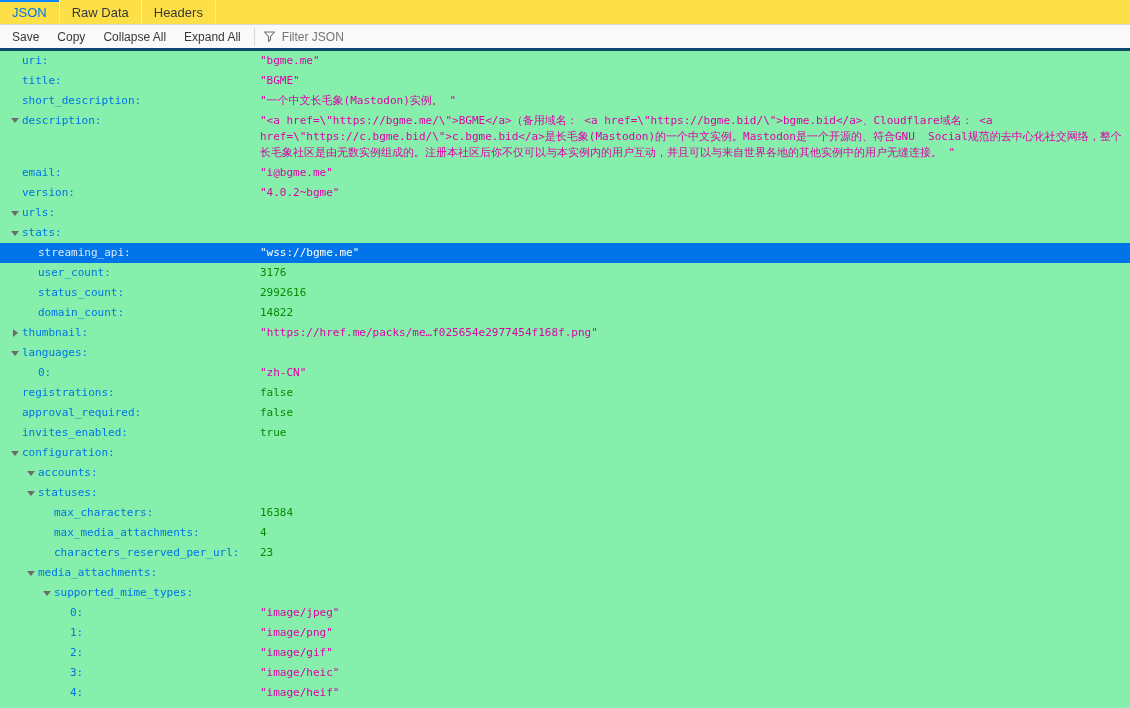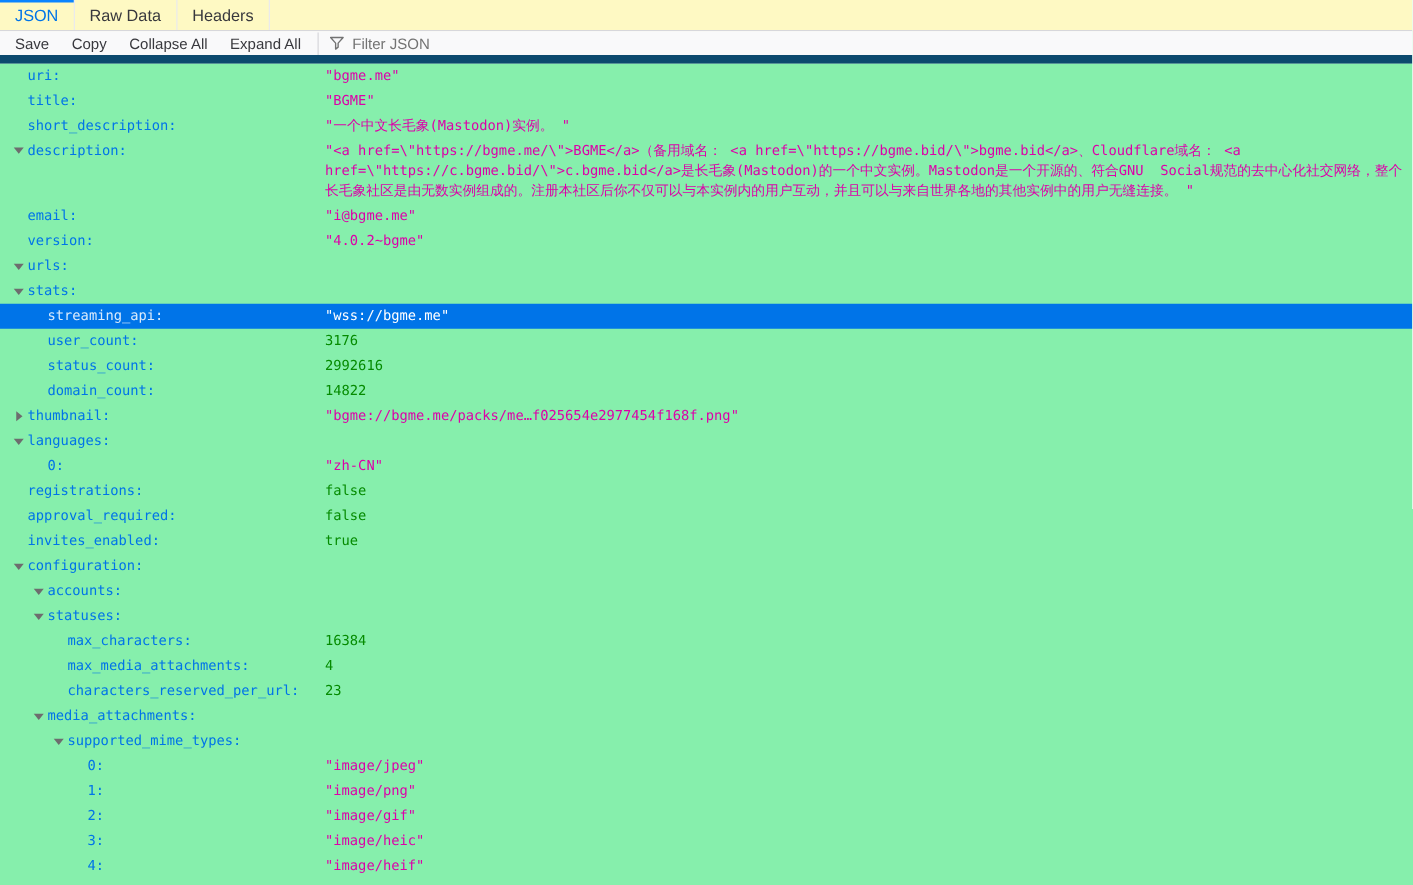--- a/index.html
+++ b/index.html
@@ -6,36 +6,36 @@
   html,body { background:#fff; }
   #app {
     position:relative; width:1130px; height:708px;
     background:#fff; overflow:hidden;
     font-family:"Liberation Sans", sans-serif;
     color:#0c0c0d;
   }
   
   .tabbar {
     height:25px; display:flex; align-items:stretch;
-    background:#fef9c3; border-bottom:1px solid #d7d7db;
+    background:#fde047; border-bottom:1px solid #d7d7db;
   }
   .tab {
     position:relative; display:flex; align-items:center;
     padding:0 12px; font-size:13px; color:#38383d;
     border-right:1px solid #eaeaec; cursor:default;
   }
   .tab.active { color:#0074e8; }
   .tab.active::before {
     content:""; position:absolute; top:0; left:0; right:0; height:2px;
     background:#0a84ff;
   }
   
   .toolbar {
     height:26px; display:flex; align-items:center;
-    background:#f9f9fa; border-bottom:7px solid #0c4a6e;
+    background:#f9f9fa; border-bottom:3px solid #0c4a6e;
     padding-left:3px;
   }
   .tbtn {
     border:none; background:transparent; font-family:"Liberation Sans",sans-serif;
     font-size:12px; color:#38383d; padding:0 9px; height:100%; cursor:default;
   }
   .tsep { width:1px; height:18px; background:#d7d7db; margin:0 4px; }
   .filterwrap { display:flex; align-items:center; flex:1; height:100%; }
   .funnel { margin:0 6px 0 4px; flex:none; display:block; }
   .filterinput {
@@ -195,21 +195,21 @@
         </div>
         <div class="vcell"><span class="num">14822</span></div>
       </div>
       <div class="row">
         <div class="kcell">
           <span class="twistybox" style="margin-left: 8px;">
             <span class="tw-right"></span>
           </span>
           <span class="key">thumbnail:</span>
         </div>
-        <div class="vcell"><span class="str">"</span><span class="link">bgme://bgme.me/packs/me…f025654e2977454f168f.png</span><span class="str">"</span></div>
+        <div class="vcell"><span class="str">"</span><span class="link">https://href.me/packs/me…f025654e2977454f168f.png</span><span class="str">"</span></div>
       </div>
       <div class="row">
         <div class="kcell">
           <span class="twistybox" style="margin-left: 8px;">
             <span class="tw-down"></span>
           </span>
           <span class="key">languages:</span>
         </div>
         <div class="vcell"></div>
       </div>

